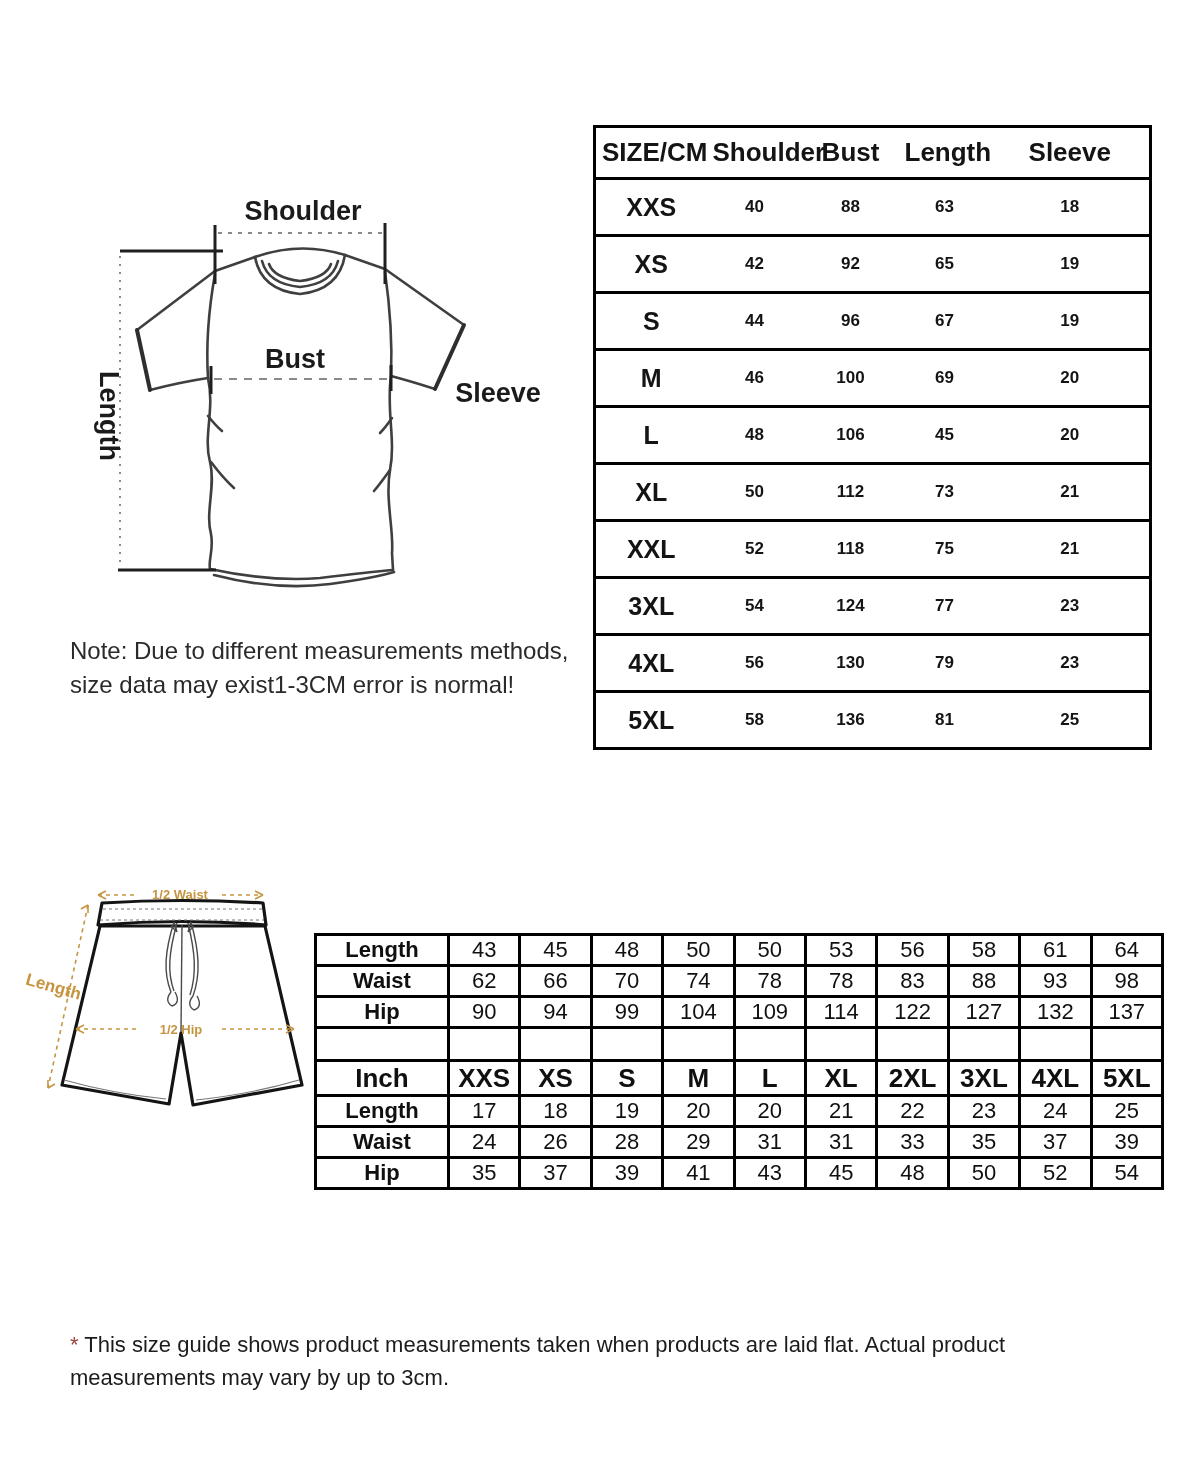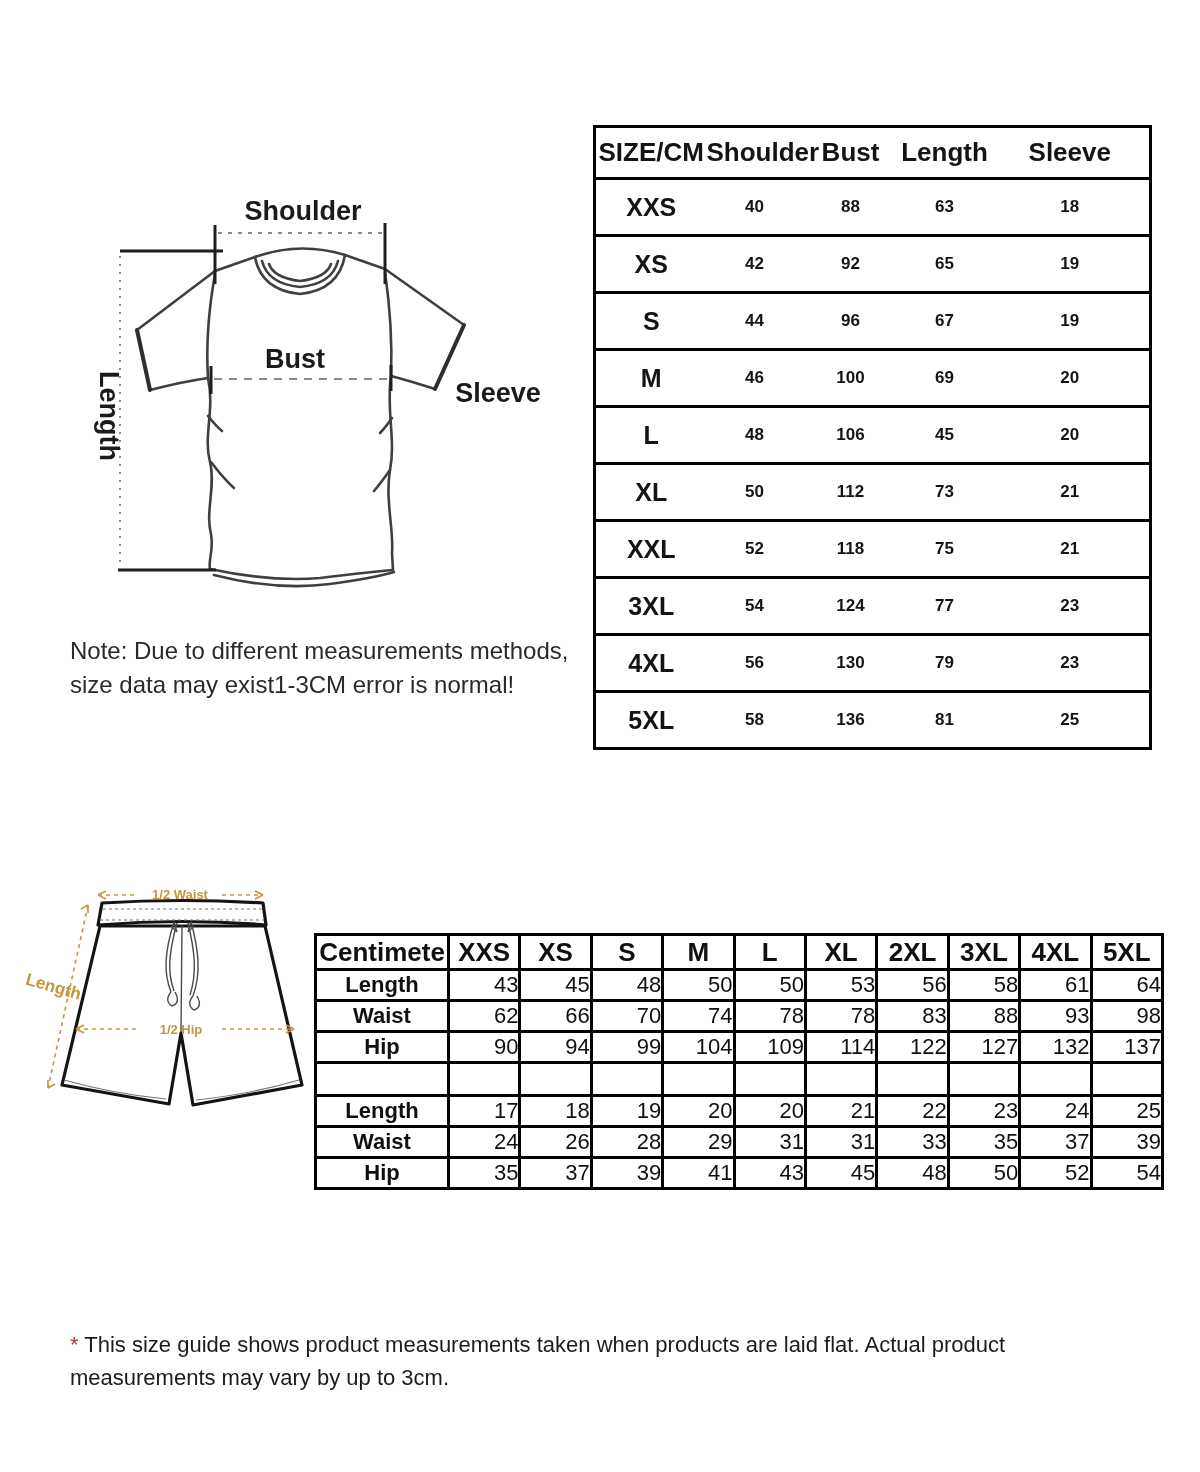--- a/index.html
+++ b/index.html
@@ -5,37 +5,37 @@
   html,body{margin:0;padding:0;background:#fff;}
   .page{position:relative;width:1200px;height:1472px;background:#fff;overflow:hidden;
         font-family:"Liberation Sans",sans-serif;color:#111;}
 
   
   .tshirt-table{position:absolute;left:593px;top:125px;width:556px;
                 border-collapse:collapse;table-layout:fixed;border:3px solid #000;}
   .tshirt-table thead tr{height:52px;}
   .tshirt-table tbody tr{height:57px;}
   .tshirt-table th,.tshirt-table td{border-top:3px solid #000;text-align:center;
-                vertical-align:middle;padding:0;color:#141414;}
+                vertical-align:middle;padding:6px;color:#141414;}
   .tshirt-table thead th{border-top:none;font-size:26px;font-weight:600;}
   .tshirt-table td.size-col{font-size:25px;font-weight:600;}
   .tshirt-table td.num{font-size:17px;font-weight:700;}
 
   
   .shorts-table{position:absolute;left:314px;top:933px;width:850px;
                 border-collapse:collapse;table-layout:fixed;border:3px solid #000;}
   .shorts-table tr{height:31px;}
   .shorts-table tr.unit-row{height:35px;}
   .shorts-table tr.spacer-row{height:33px;}
   .shorts-table th,.shorts-table td{border:3px solid #000;text-align:center;
                 vertical-align:middle;padding:0;color:#101010;}
   .shorts-table th.unit{font-size:26px;font-weight:700;}
   .shorts-table th.size-h{font-size:26px;font-weight:700;}
   .shorts-table th.rowlabel{font-size:22px;font-weight:700;}
-  .shorts-table td.num{font-size:22px;font-weight:400;text-align:right;}
+  .shorts-table td.num{font-size:22px;font-weight:400;}
 
   
   .tshirt-svg{position:absolute;left:58px;top:178px;}
   .shorts-svg{position:absolute;left:12px;top:856px;}
   .dlabel{font-family:"Liberation Sans",sans-serif;font-size:27px;font-weight:600;fill:#1b1b1b;}
   .slabel{font-family:"Liberation Sans",sans-serif;font-size:13px;font-weight:700;fill:#c6953f;}
   .slabel-big{font-size:17px;}
 
   
   .note{position:absolute;left:70px;top:634px;width:520px;font-size:24px;
@@ -243,33 +243,20 @@
         <col>
         <col>
         <col>
         <col>
         <col>
         <col>
         <col>
         <col>
     </colgroup>
     <tbody>
-        <tr class="unit-row">
-          <th class="unit">Centimete</th>
-          <th class="size-h">XXS</th>
-          <th class="size-h">XS</th>
-          <th class="size-h">S</th>
-          <th class="size-h">M</th>
-          <th class="size-h">L</th>
-          <th class="size-h">XL</th>
-          <th class="size-h">2XL</th>
-          <th class="size-h">3XL</th>
-          <th class="size-h">4XL</th>
-          <th class="size-h">5XL</th>
-        </tr>
         <tr>
           <th class="rowlabel">Length</th>
           <td class="num">43</td>
           <td class="num">45</td>
           <td class="num">48</td>
           <td class="num">50</td>
           <td class="num">50</td>
           <td class="num">53</td>
           <td class="num">56</td>
           <td class="num">58</td>
@@ -308,20 +295,33 @@
           <td></td>
           <td></td>
           <td></td>
           <td></td>
           <td></td>
           <td></td>
           <td></td>
           <td></td>
           <td></td>
         </tr>
+        <tr class="unit-row">
+          <th class="unit">Inch</th>
+          <th class="size-h">XXS</th>
+          <th class="size-h">XS</th>
+          <th class="size-h">S</th>
+          <th class="size-h">M</th>
+          <th class="size-h">L</th>
+          <th class="size-h">XL</th>
+          <th class="size-h">2XL</th>
+          <th class="size-h">3XL</th>
+          <th class="size-h">4XL</th>
+          <th class="size-h">5XL</th>
+        </tr>
         <tr>
           <th class="rowlabel">Length</th>
           <td class="num">17</td>
           <td class="num">18</td>
           <td class="num">19</td>
           <td class="num">20</td>
           <td class="num">20</td>
           <td class="num">21</td>
           <td class="num">22</td>
           <td class="num">23</td>

